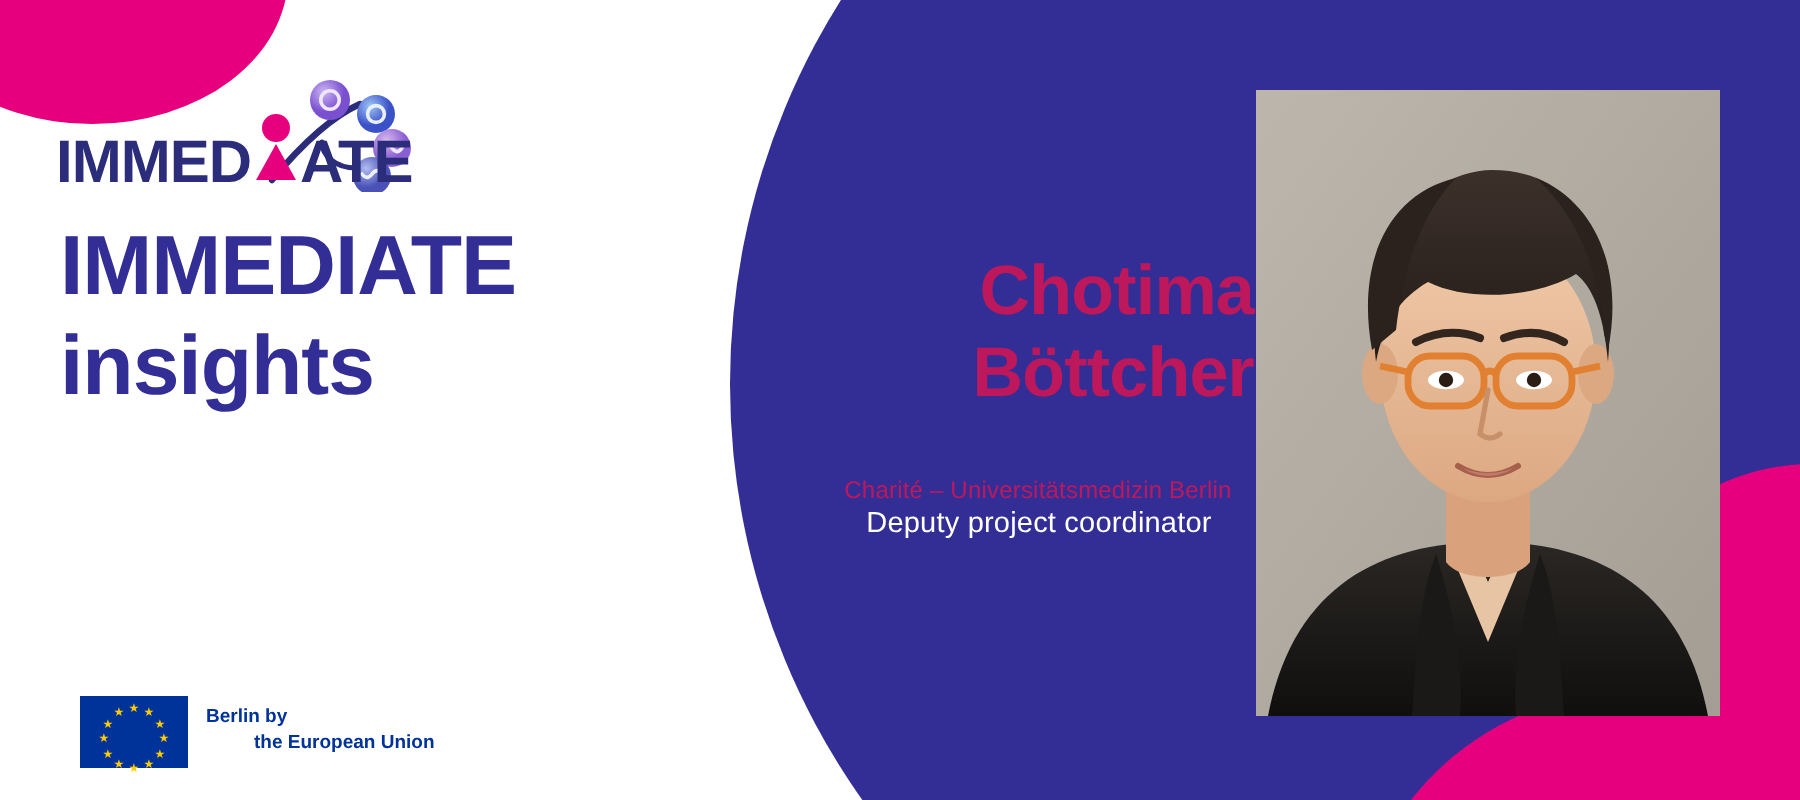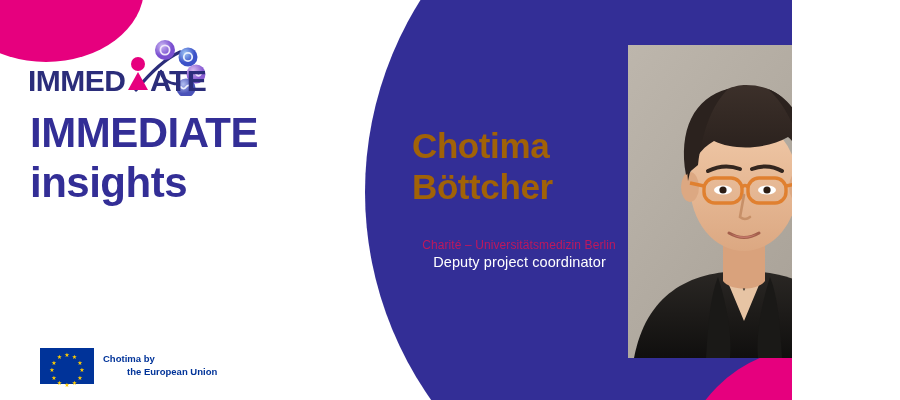--- a/index.html
+++ b/index.html
@@ -2,21 +2,21 @@
 <html><head>
 <meta charset="utf-8">
 <style>
   html, body {
     margin: 0;
     padding: 0;
     background: #ffffff;
   }
   #banner {
     position: relative;
-    width: 792px;
+    width: 900px;
     height: 400px;
     overflow: hidden;
     background: #ffffff;
     font-family: "Liberation Sans", sans-serif;
   }
 
   
   .shape-pink-topleft {
     position: absolute;
     left: -52px;
@@ -132,22 +132,22 @@
     white-space: nowrap;
   }
   .eu-text .l2 { display: block; padding-left: 24px; }
 
   
   .speaker-name {
     position: absolute;
     left: 412px;
     top: 126px;
     width: 215px;
-    text-align: left;
-    color: #a16207;
+    text-align: right;
+    color: #be185d;
     font-size: 35px;
     font-weight: bold;
     line-height: 1.17;
     letter-spacing: -0.4px;
   }
   .speaker-name .l2 { display: block; }
   .speaker-role {
     position: absolute;
     left: 402px;
     top: 210px;
@@ -247,21 +247,21 @@
       <span class="star" style="left:37px;  top:26.5px;">★</span>
       <span class="star" style="left:31.5px;top:32px;">★</span>
       <span class="star" style="left:24px;  top:34px;">★</span>
       <span class="star" style="left:16.5px;top:32px;">★</span>
       <span class="star" style="left:11px;  top:26.5px;">★</span>
       <span class="star" style="left:9px;   top:19px;">★</span>
       <span class="star" style="left:11px;  top:11.5px;">★</span>
       <span class="star" style="left:16.5px;top:6px;">★</span>
     </div>
     <div class="eu-text">
-      <span>Chotima by</span>
+      <span>Berlin by</span>
       <span class="l2">the European Union</span>
     </div>
   </div>
 
   <div class="speaker-name">
     <span>Chotima</span>
     <span class="l2">Böttcher</span>
   </div>
   <div class="speaker-role">Deputy project coordinator</div>
   <div class="speaker-org">Charité – Universitätsmedizin Berlin</div>

